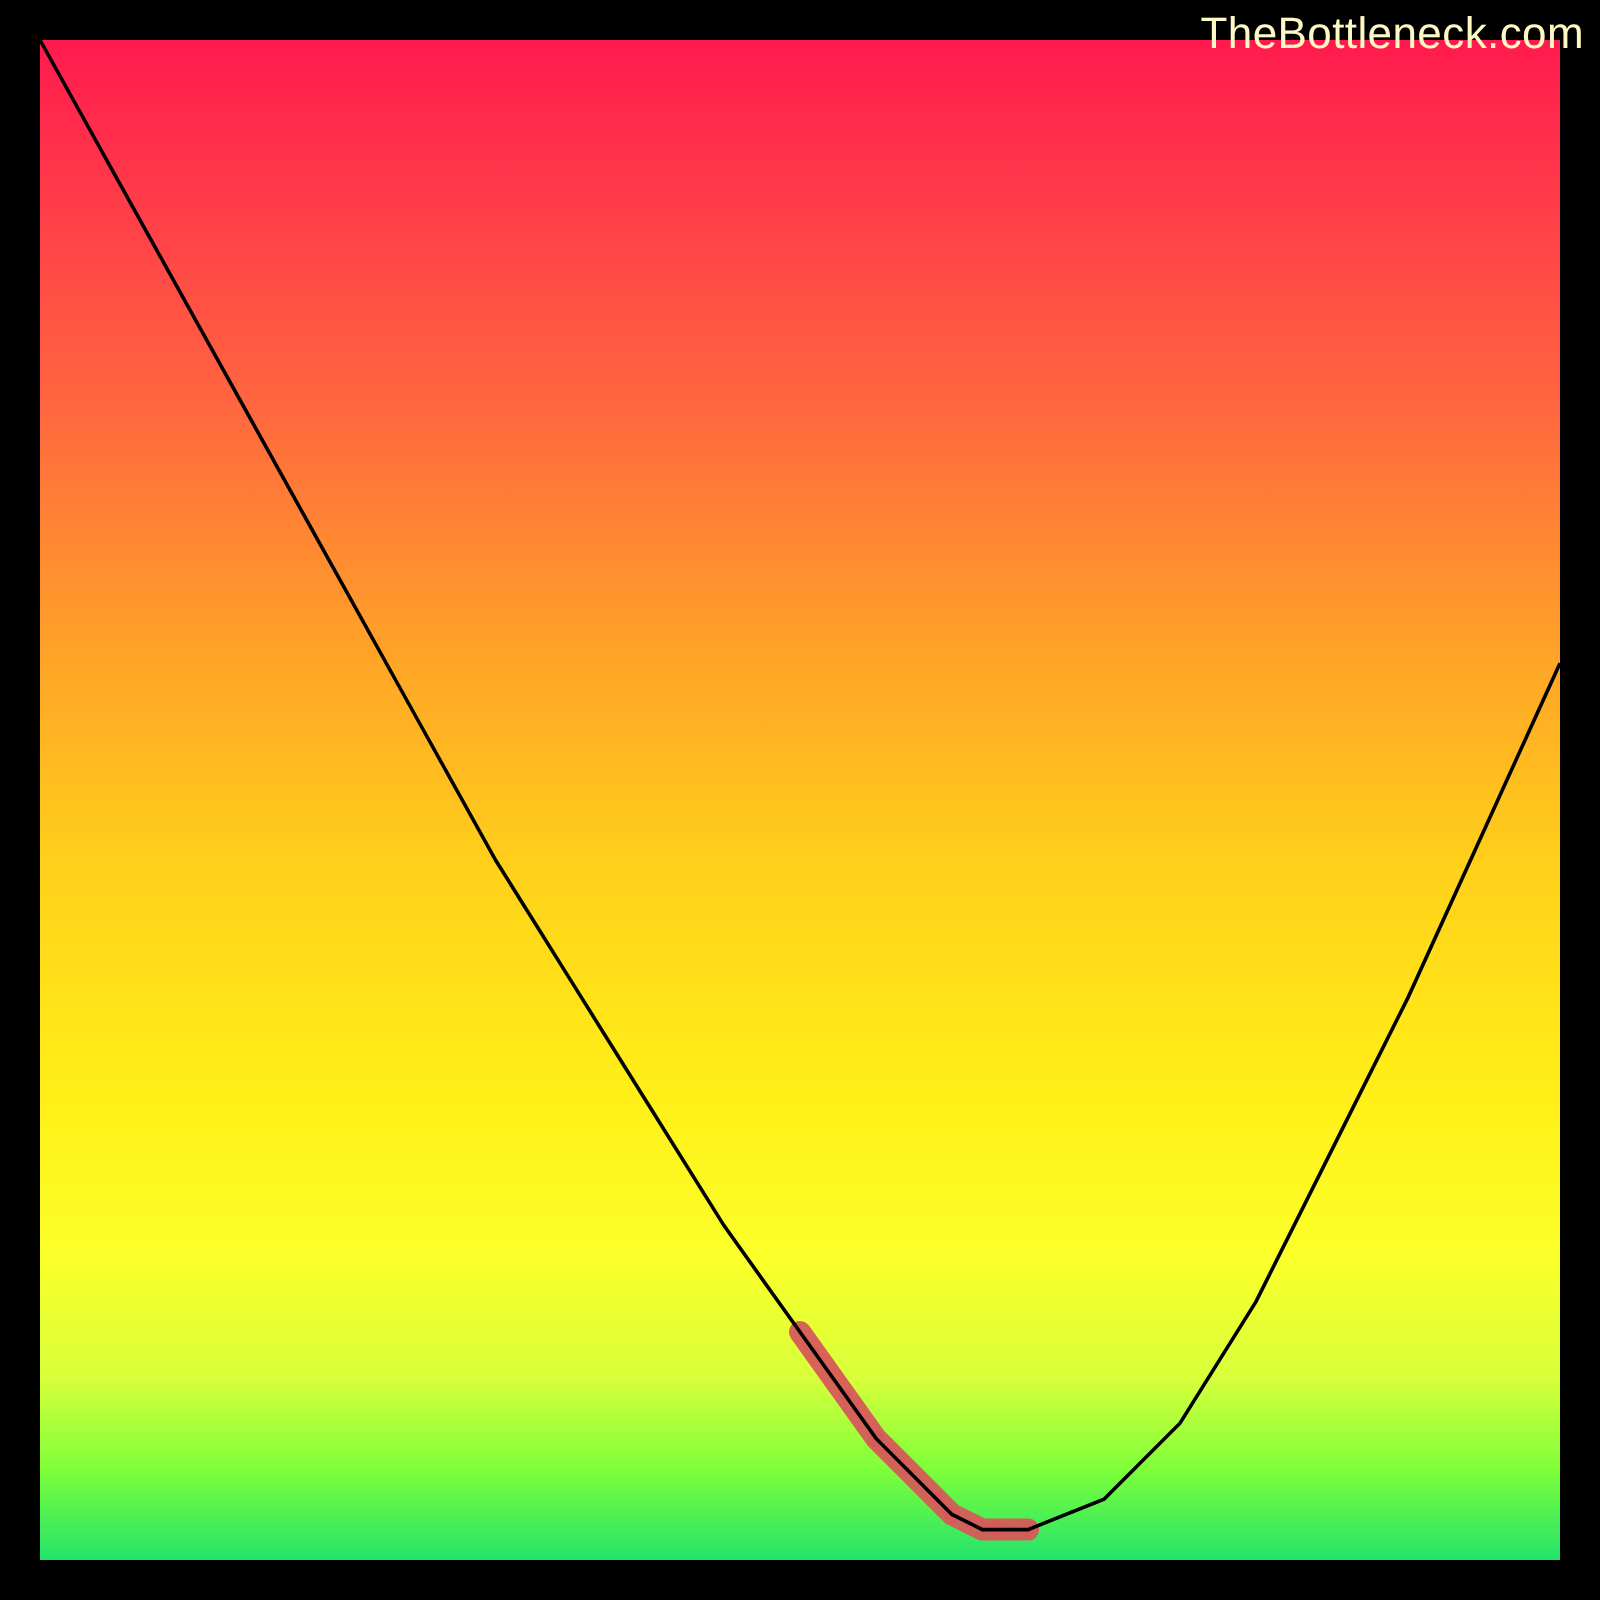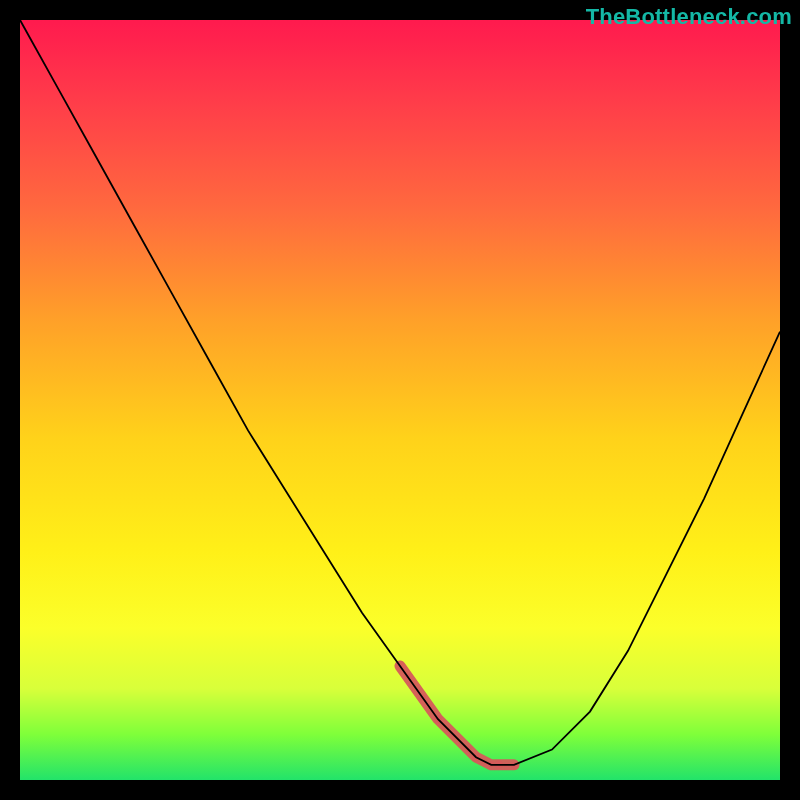--- a/index.html
+++ b/index.html
@@ -32,23 +32,23 @@
       #fff018 70%,
       #fbff2a 80%,
       #d8ff3a 88%,
       #7fff3a 94%,
       #22e36a 100%);
   }
   .watermark {
     position: absolute;
     top: 4px;
     right: 8px;
-    color: #14b8a6;
+    color: #fef9c3;
     font-size: 22px;
-    font-weight: 700;
+    font-weight: 400;
     letter-spacing: 0.2px;
     z-index: 10;
   }
   svg.curve {
     position: absolute;
     left: 0;
     top: 0;
     width: 760px;
     height: 760px;
     overflow: visible;

